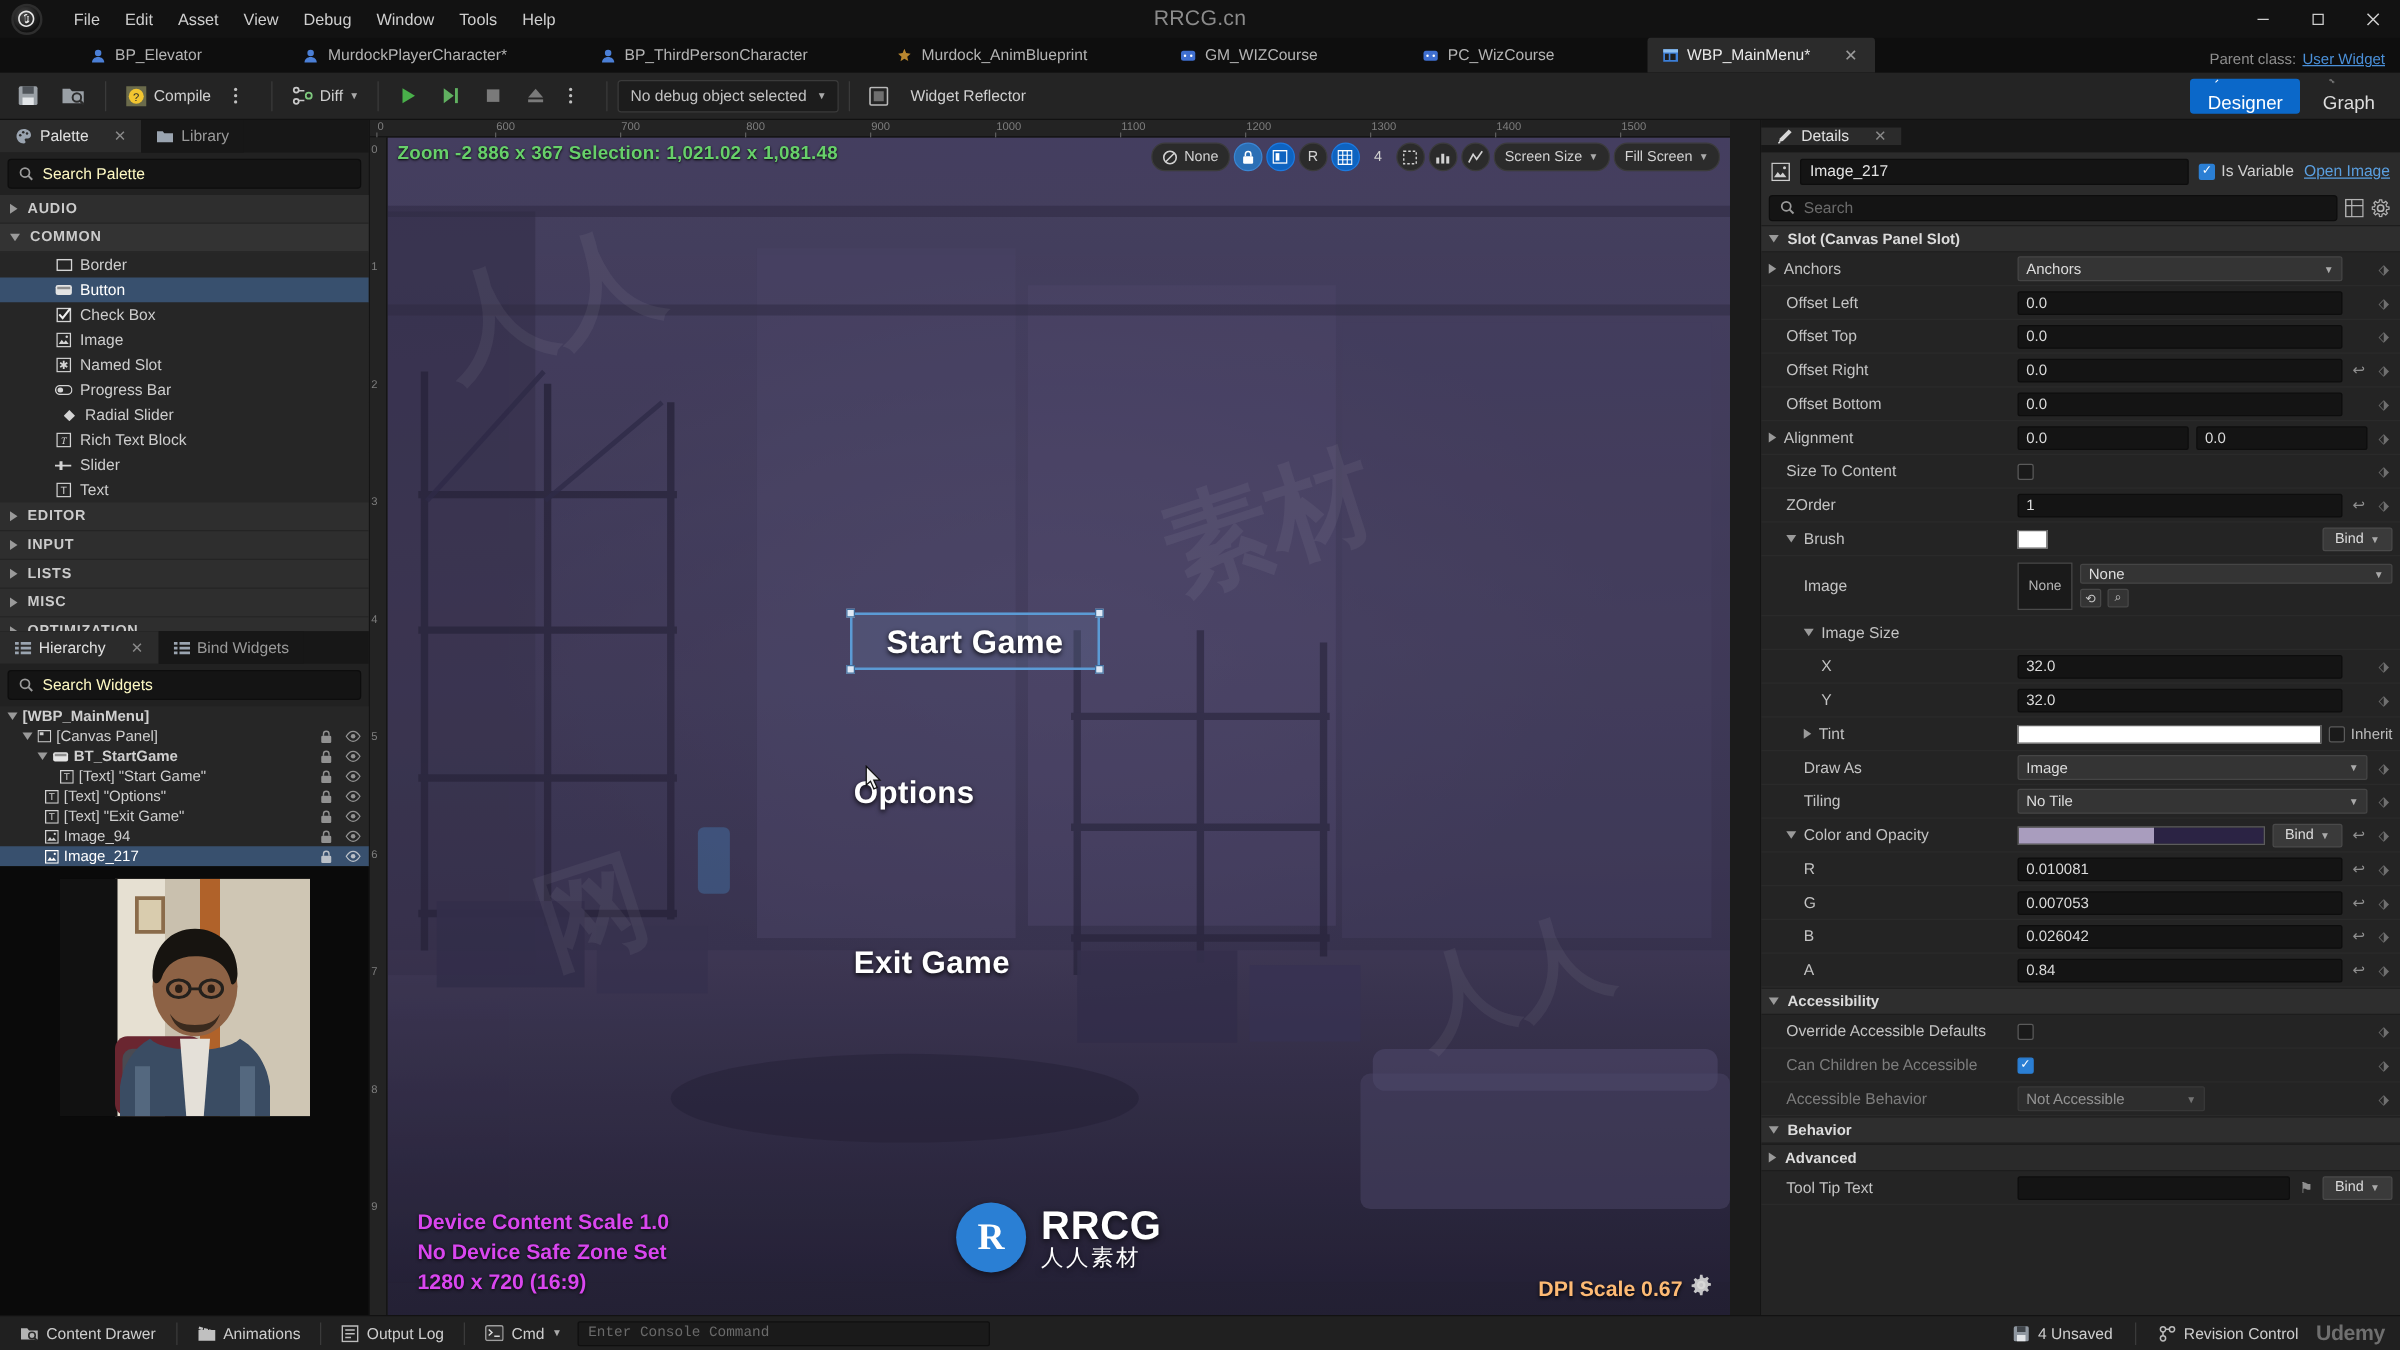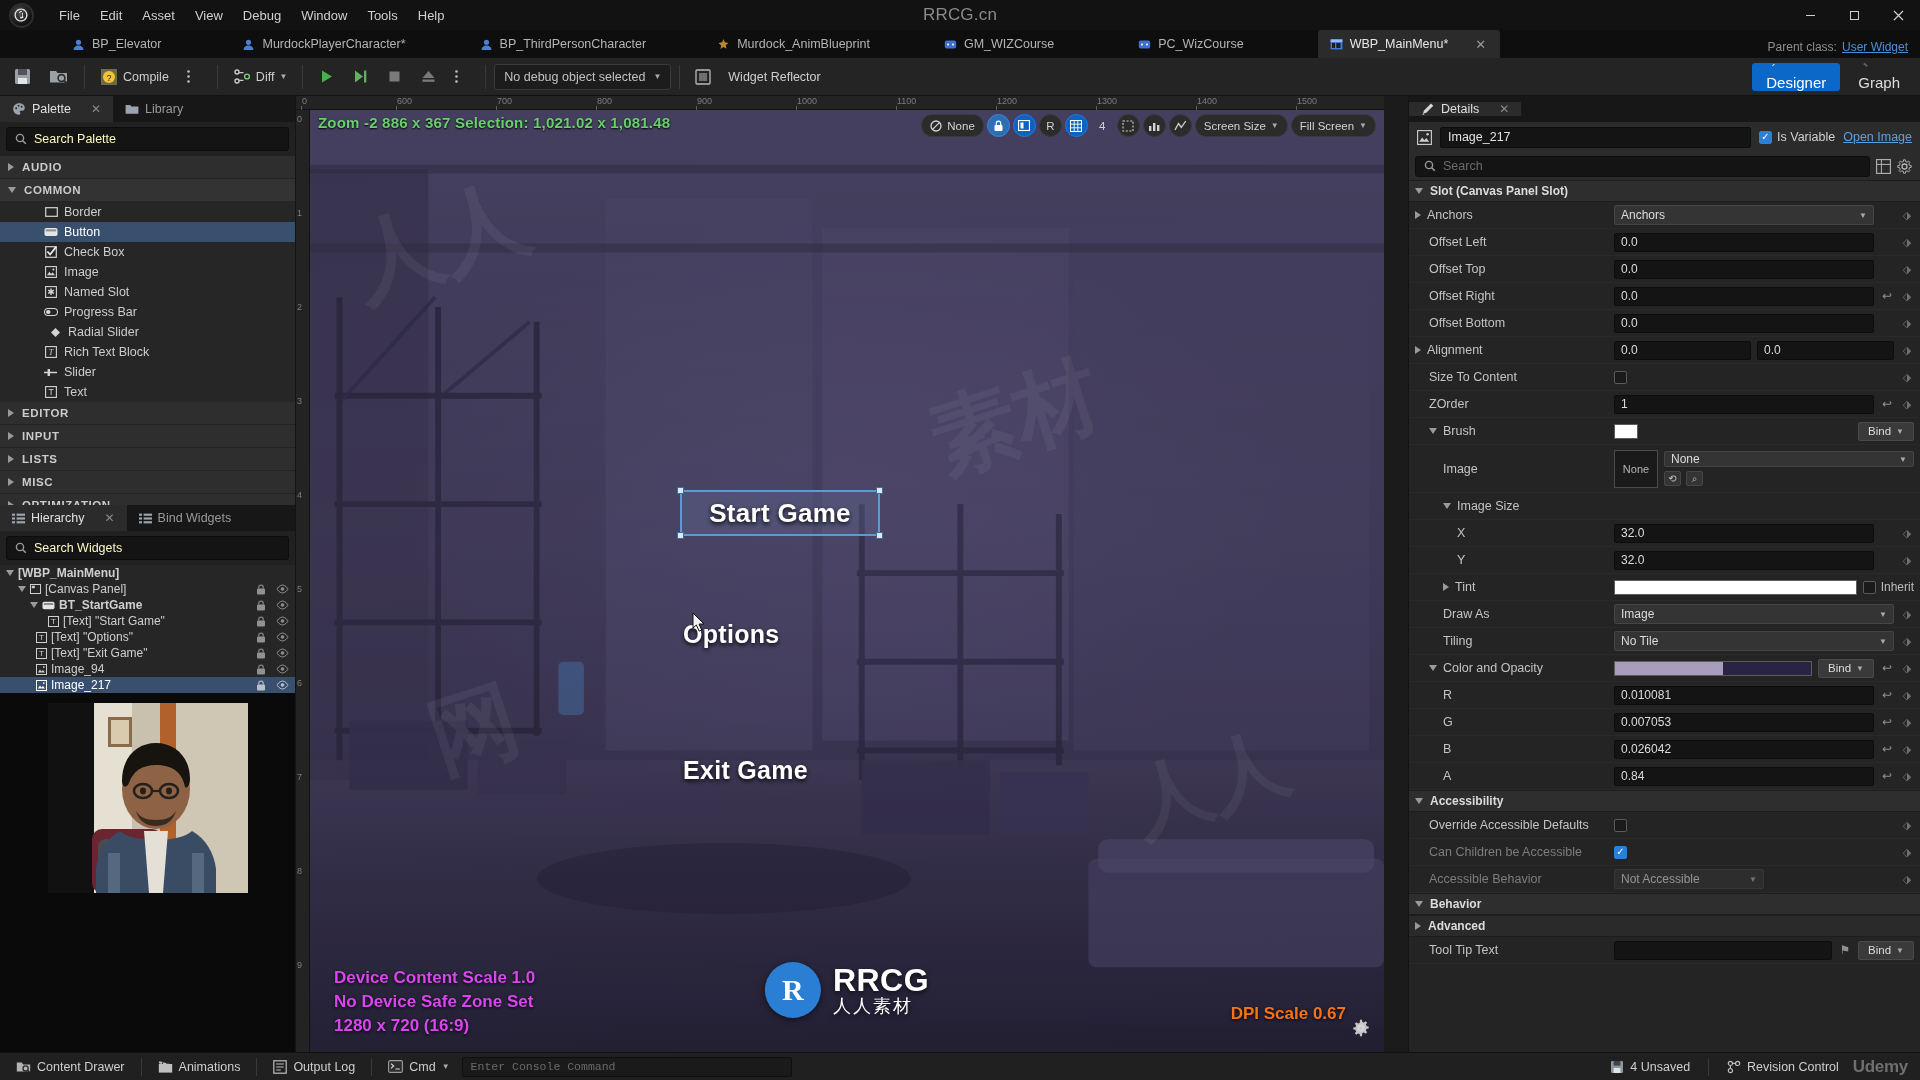--- a/index.html
+++ b/index.html
@@ -143,21 +143,21 @@
     background:
       radial-gradient(ellipse 60% 45% at 50% 42%, rgba(120,110,160,.30), rgba(0,0,0,0) 70%),
       linear-gradient(178deg, #34304a 0%, #3a3550 22%, #423c59 45%, #3b3551 62%, #2c2840 80%, #221f32 100%);
   }
   .vp-room { position: absolute; inset: 0; opacity: .72; }
   .vp-overlay-text {
     position: absolute; left: 12px; bottom: 14px; color: #d946ef; font-size: 17px;
     line-height: 1.42; text-shadow: 0 1px 3px rgba(0,0,0,.85); font-weight: 600; margin-left: 12px;
   }
   .dpi-scale {
-    position: absolute; right: 38px; bottom: 28px; color: #f97316; font-size: 17px; font-weight: 600;
+    position: absolute; right: 38px; bottom: 10px; color: #fdba74; font-size: 17px; font-weight: 600;
     text-shadow: 0 1px 3px rgba(0,0,0,.85);
   }
   .dpi-gear { position: absolute; right: 14px; bottom: 15px; }
   .zoom-info {
     position: absolute; left: 8px; top: 4px; color: #67d06a; font-size: 15px; font-weight: 600;
     text-shadow: 0 1px 2px #000; letter-spacing: .2px;
   }
   .menu-bt {
     position: absolute; width: 200px; height: 46px; left: 370px; top: 380px;
     background: rgba(118,150,190,.18); border: 2px solid #5b9bd5;

